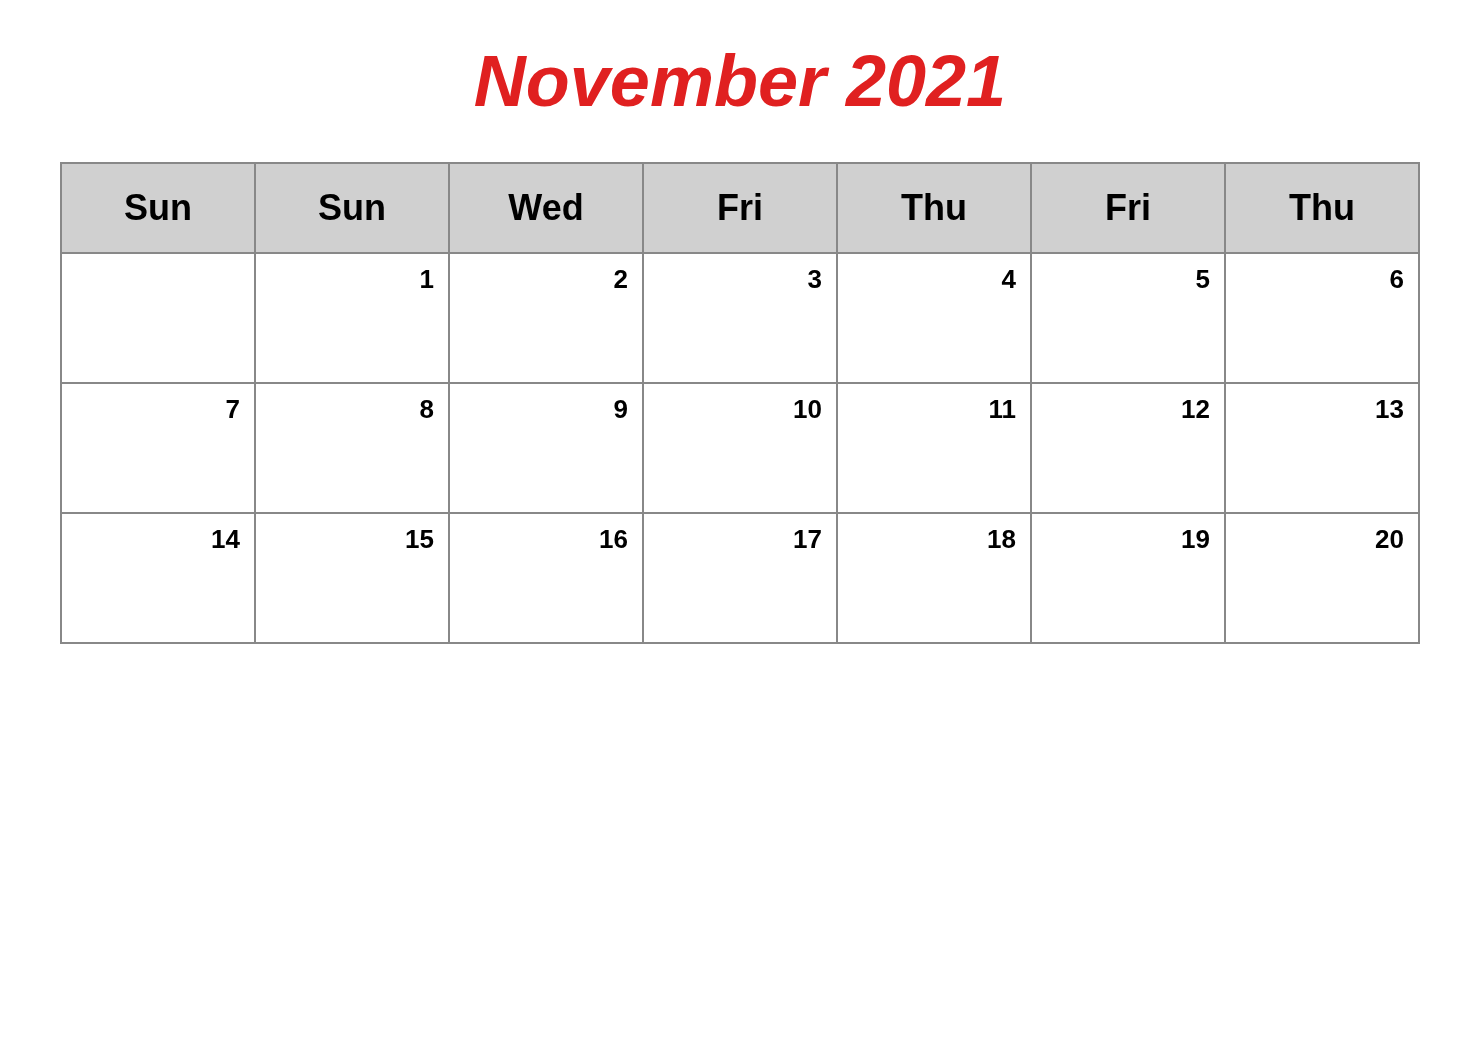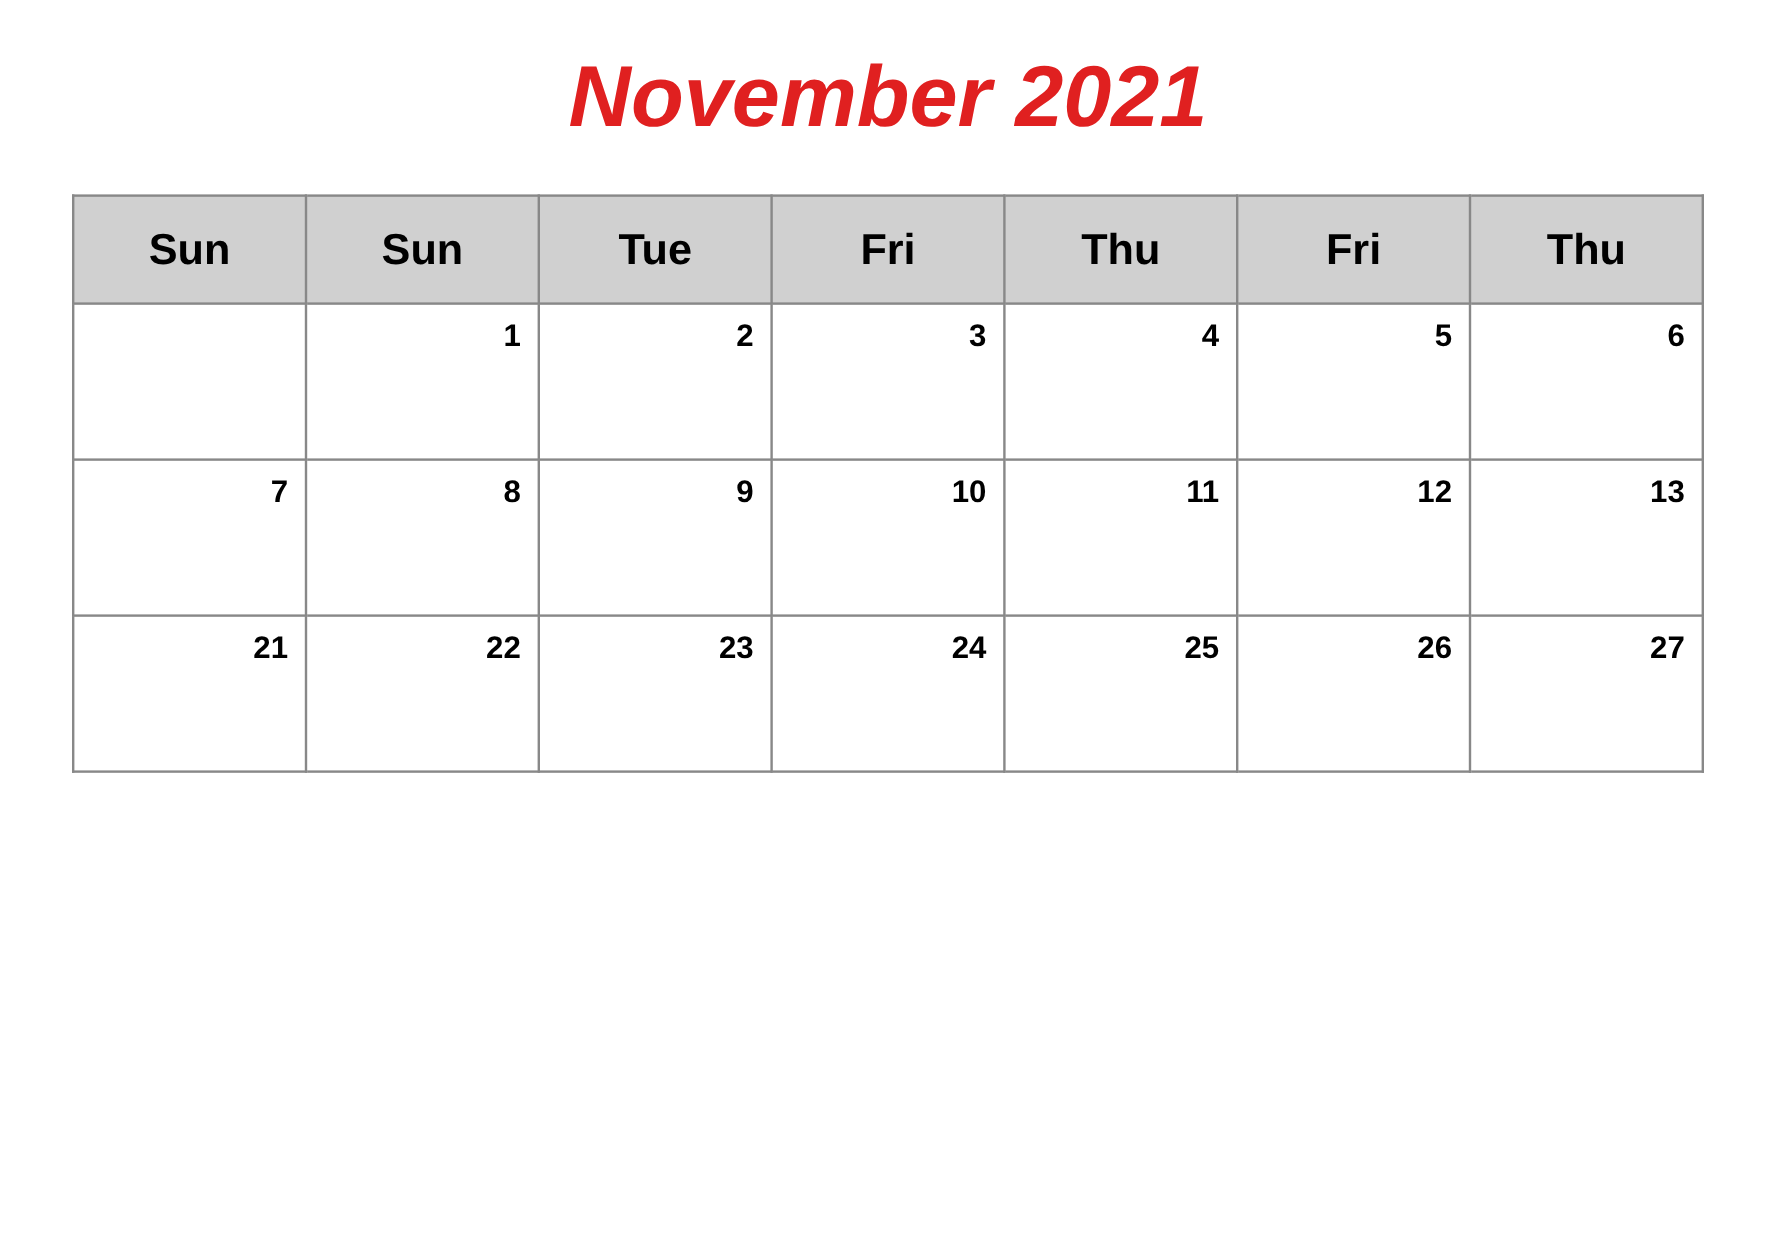--- a/index.html
+++ b/index.html
@@ -68,21 +68,21 @@
 </head>
 <body>
 
 <h1 class="page-title">November 2021</h1>
 
 <table class="calendar">
   <thead>
     <tr>
     <th>Sun</th>
         <th>Sun</th>
-        <th>Tue</th>
+        <th>Wed</th>
         <th>Fri</th>
         <th>Thu</th>
         <th>Fri</th>
         <th>Thu</th>
       </tr>
   </thead>
   <tbody id="calendar-body">
   <tr>
         <td class="empty-cell"></td>
         <td>
@@ -122,35 +122,35 @@
         </td>
         <td>
           <span class="day-number">12</span>
         </td>
         <td>
           <span class="day-number">13</span>
         </td>
       </tr>
       <tr>
         <td>
-          <span class="day-number">21</span>
+          <span class="day-number">14</span>
         </td>
         <td>
-          <span class="day-number">22</span>
+          <span class="day-number">15</span>
         </td>
         <td>
-          <span class="day-number">23</span>
+          <span class="day-number">16</span>
         </td>
         <td>
-          <span class="day-number">24</span>
+          <span class="day-number">17</span>
         </td>
         <td>
-          <span class="day-number">25</span>
+          <span class="day-number">18</span>
         </td>
         <td>
-          <span class="day-number">26</span>
+          <span class="day-number">19</span>
         </td>
         <td>
-          <span class="day-number">27</span>
+          <span class="day-number">20</span>
         </td>
       </tr>
     </tbody>
 </table>
 
 </body></html>

